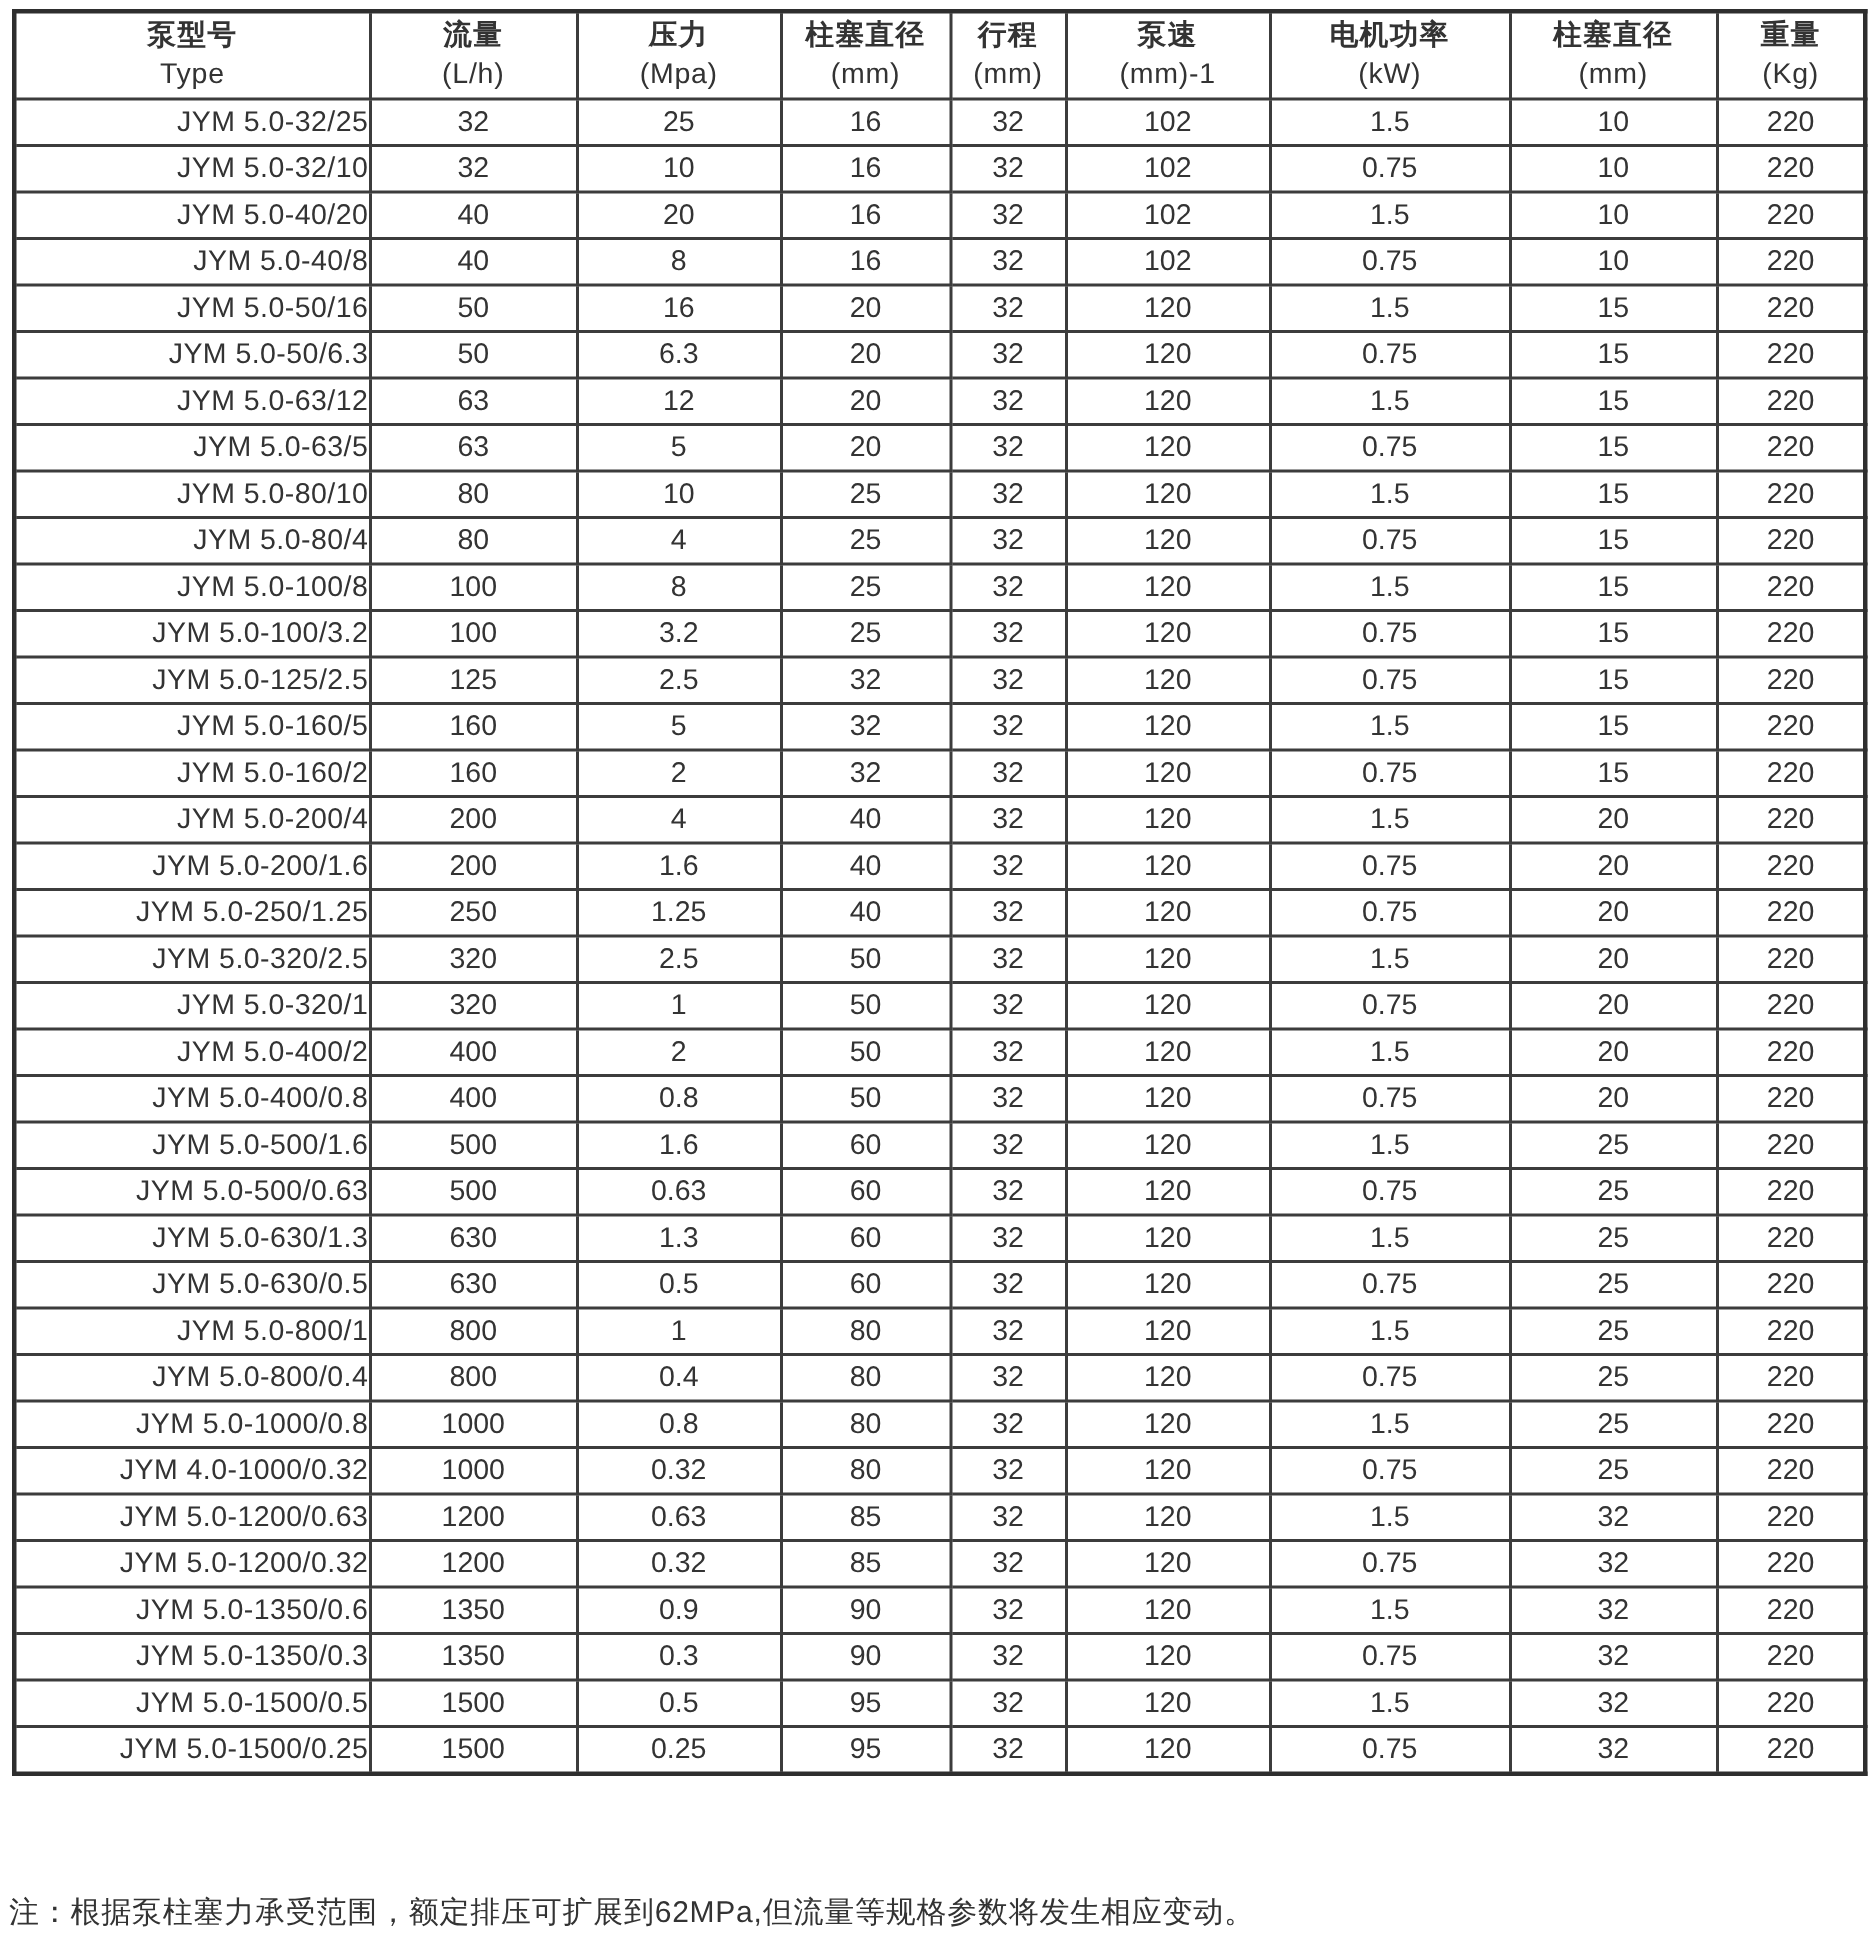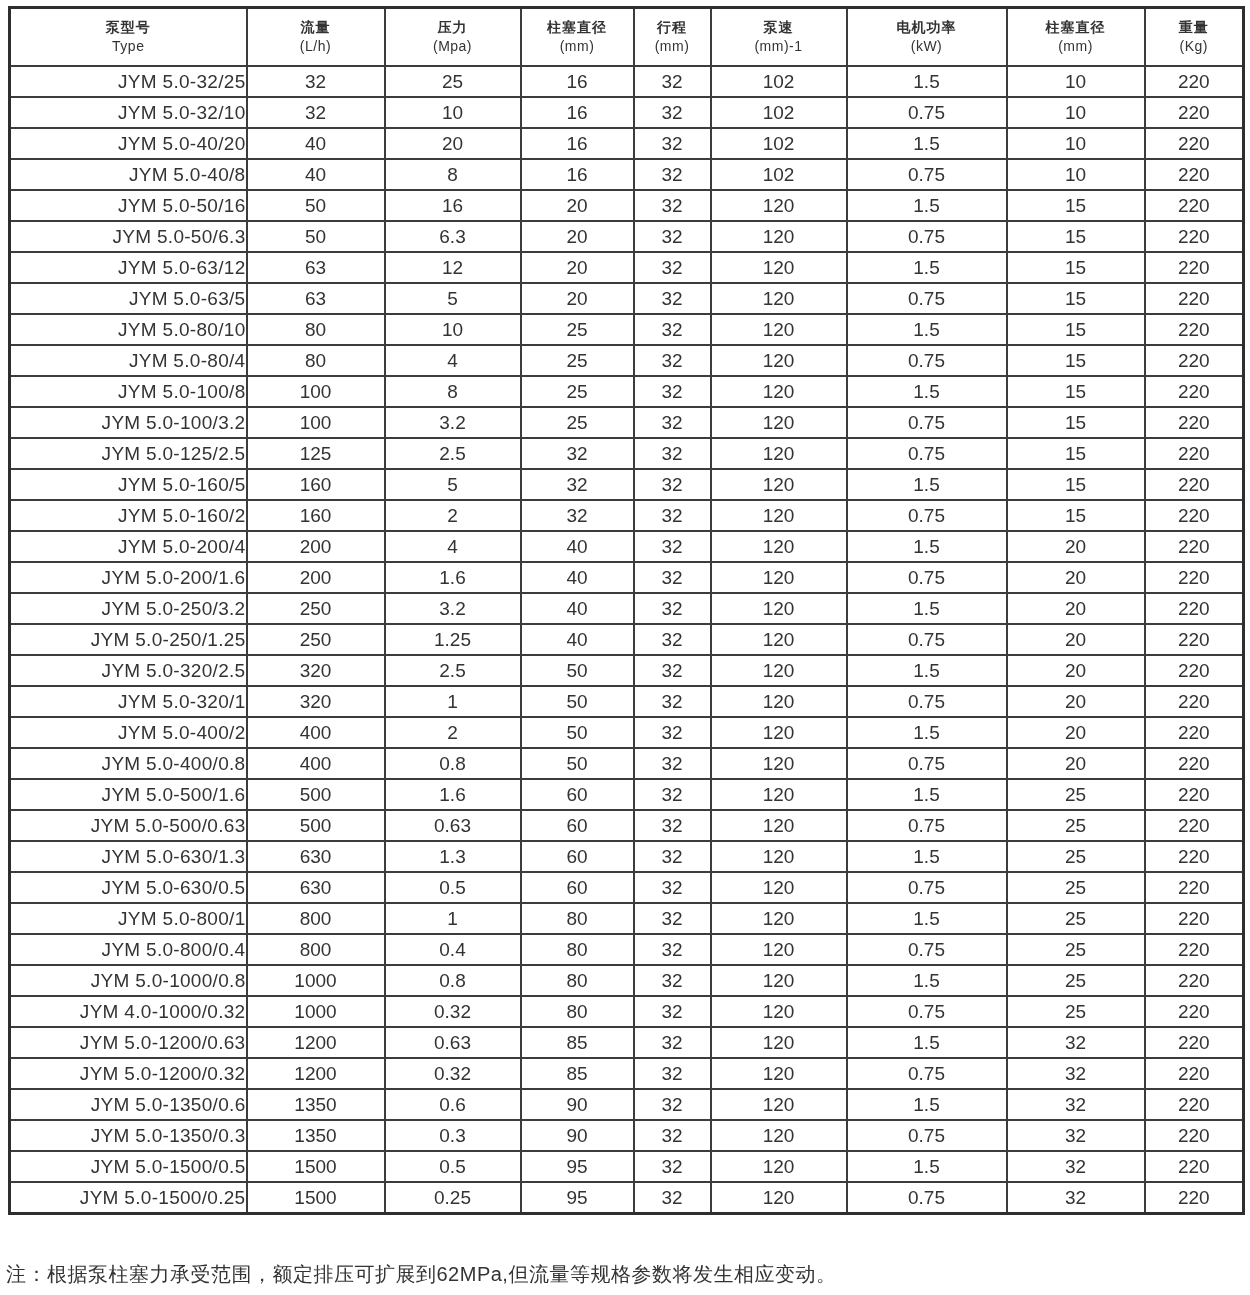--- a/index.html
+++ b/index.html
@@ -26,21 +26,21 @@
     border: 2px solid #3c3c3c;
     padding: 0;
     color: #333333;
     text-align: center;
     vertical-align: middle;
     white-space: nowrap;
     overflow: hidden;
   }
   table.spec-table thead th {
     height: 56px;
-    font-size: 14px;
+    font-size: 19px;
     line-height: 1.35;
     background: #ffffff;
   }
   .hdr-zh { display: block; font-weight: 700; letter-spacing: 1px; }
   .hdr-sub { display: block; font-weight: 400; letter-spacing: 0.5px; }
   table.spec-table tbody td {
     height: 29px;
     font-size: 19px;
     font-weight: 400;
   }
@@ -299,31 +299,20 @@
           <td>200</td>
           <td>1.6</td>
           <td>40</td>
           <td>32</td>
           <td>120</td>
           <td>0.75</td>
           <td>20</td>
           <td>220</td>
         </tr>
         <tr>
-          <td class="model-cell">JYM 5.0-250/3.2</td>
-          <td>250</td>
-          <td>3.2</td>
-          <td>40</td>
-          <td>32</td>
-          <td>120</td>
-          <td>1.5</td>
-          <td>20</td>
-          <td>220</td>
-        </tr>
-        <tr>
           <td class="model-cell">JYM 5.0-250/1.25</td>
           <td>250</td>
           <td>1.25</td>
           <td>40</td>
           <td>32</td>
           <td>120</td>
           <td>0.75</td>
           <td>20</td>
           <td>220</td>
         </tr>
@@ -477,21 +466,21 @@
           <td>85</td>
           <td>32</td>
           <td>120</td>
           <td>0.75</td>
           <td>32</td>
           <td>220</td>
         </tr>
         <tr>
           <td class="model-cell">JYM 5.0-1350/0.6</td>
           <td>1350</td>
-          <td>0.6</td>
+          <td>0.9</td>
           <td>90</td>
           <td>32</td>
           <td>120</td>
           <td>1.5</td>
           <td>32</td>
           <td>220</td>
         </tr>
         <tr>
           <td class="model-cell">JYM 5.0-1350/0.3</td>
           <td>1350</td>

